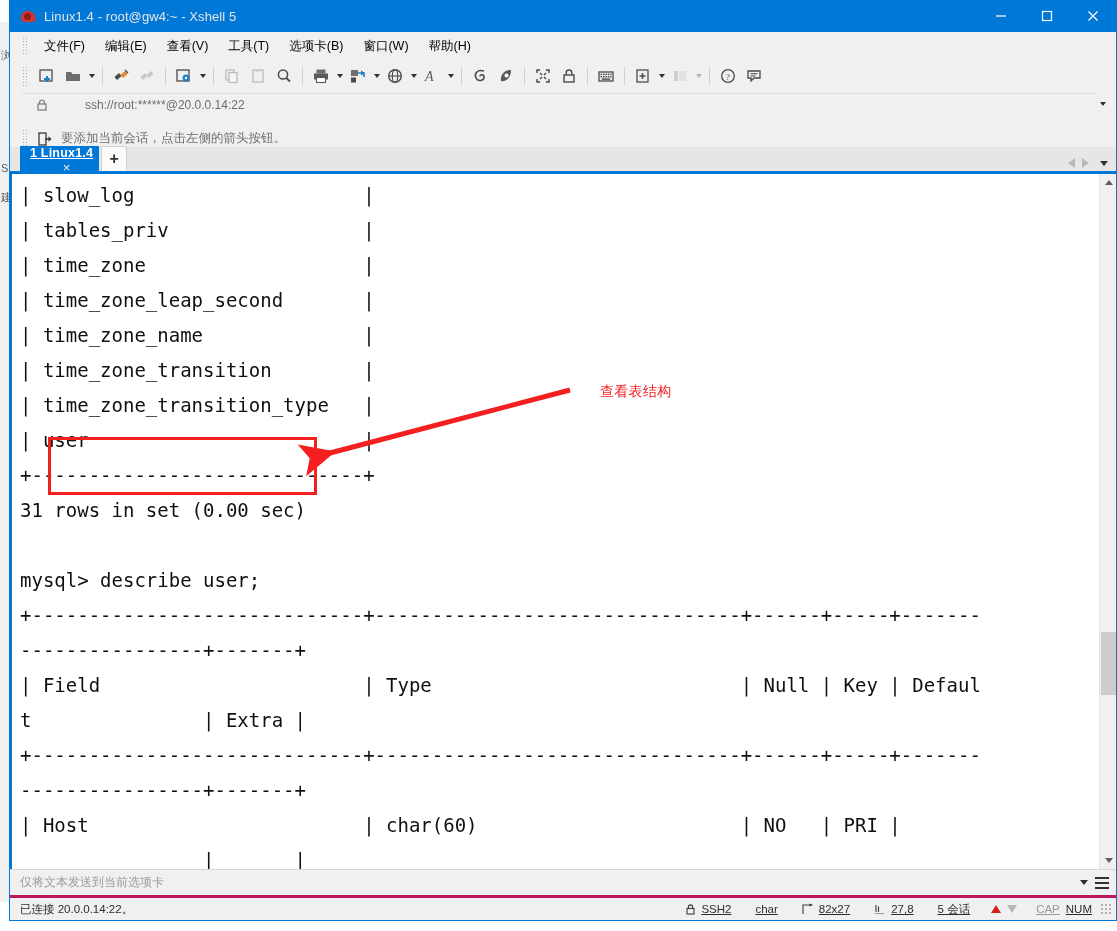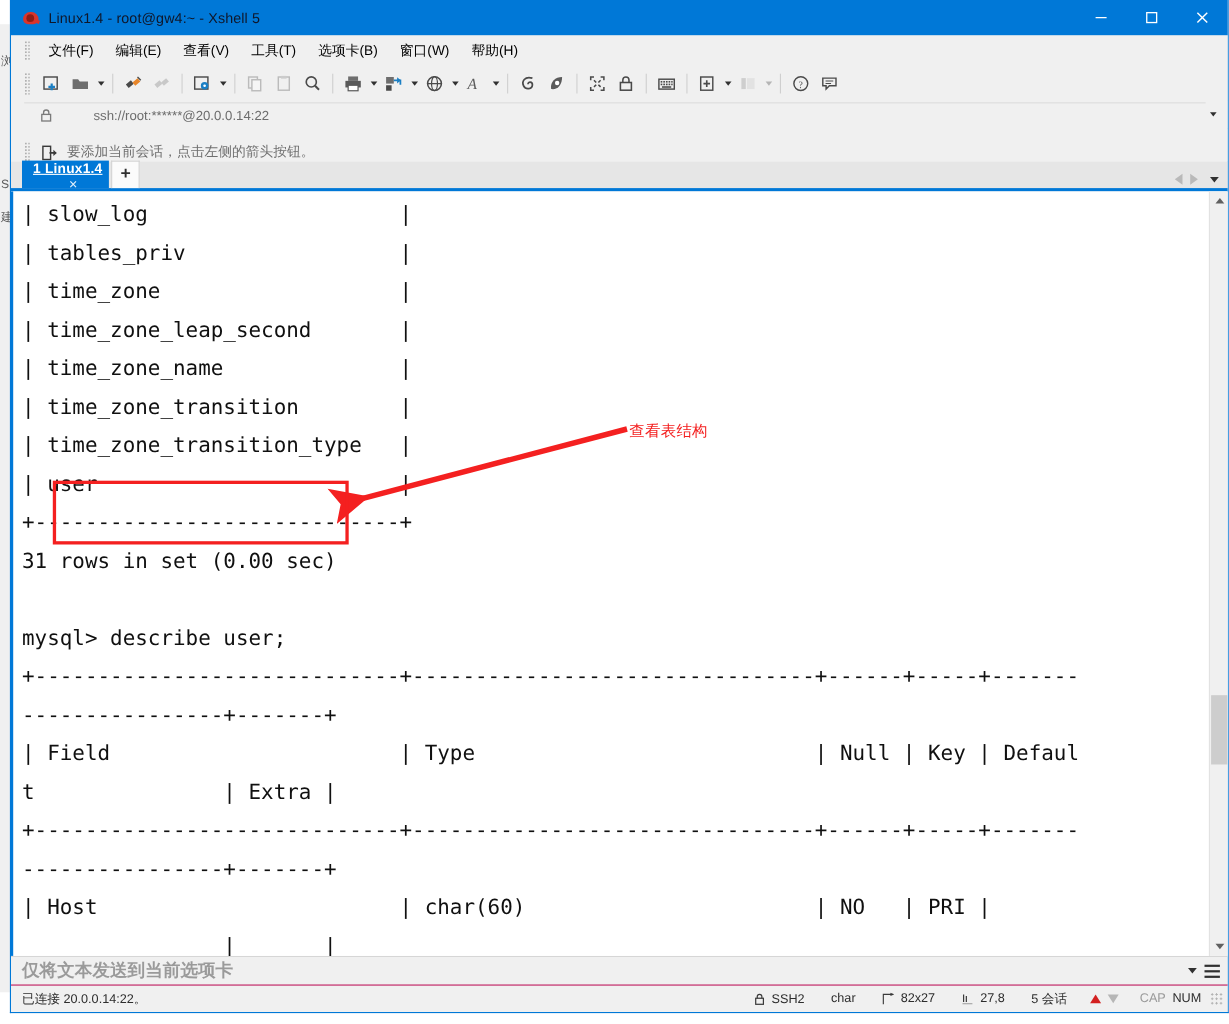--- a/index.html
+++ b/index.html
@@ -66,21 +66,21 @@
     position: absolute; left: 4px; top: 5px;
     width: 7px; height: 7px;
     border-radius: 50%;
     background: #8f1c16;
   }
   #app-icon .tail {
     position: absolute; left: 11px; top: 10px; width: 5px; height: 3px;
     background: #d9352c; transform: rotate(20deg);
   }
   #window-title {
-    color: #0f172a; font-size: 13px; letter-spacing: .1px;
+    color: #e5e5e5; font-size: 13px; letter-spacing: .1px;
   }
   #wincontrols { position: absolute; right: 0; top: 0; display: flex; height: 32px; }
   .wc { width: 46px; height: 32px; display: flex; align-items: center; justify-content: center; }
   .wc svg { display: block; }
 
   
   #menubar {
     height: 28px; flex: 0 0 28px;
     background: #f0f0f0;
     display: flex; align-items: center;
@@ -262,51 +262,52 @@
   }
 
   
   #sendbar {
     height: 26px; flex: 0 0 26px;
     background: #f0f0f0;
     display: flex; align-items: center;
     padding: 0 4px 0 10px;
     border-top: 1px solid #d6d6d6;
   }
-  #send-placeholder { flex: 1; font-size: 16px; color: #9a9a9a; font-weight: bold; }
+  #send-placeholder { flex: 1; font-size: 12px; color: #9a9a9a; }
   #send-caret {
     width: 16px; height: 20px; display: flex; align-items: center; justify-content: center;
   }
   #send-caret::after {
     content: ""; width: 0; height: 0;
     border-left: 4px solid transparent; border-right: 4px solid transparent;
     border-top: 5px solid #303030;
   }
   #send-menu {
     width: 20px; height: 20px;
     display: flex; flex-direction: column; justify-content: center; gap: 3px;
     padding: 0 3px;
   }
   #send-menu span { display: block; height: 2px; background: #303030; }
 
   
   #statusbar {
     height: 25px; flex: 0 0 25px;
     background: #f0f0f0;
-    border-top: 1px solid #be185d;
+    border-top: 3px solid #be185d;
     display: flex; align-items: center;
     font-size: 11.5px; color: #2d2d2d;
     padding-left: 10px;
   }
   #status-left { flex: 1; }
   #status-right { display: flex; align-items: center; }
   .st-cell {
-    display: flex; align-items: flex-end;
+    display: flex; align-items: center;
     padding: 0 12px;
     white-space: nowrap;
+    text-decoration: underline;
   }
   .st-dim { color: #9a9a9a; }
   .arrow-up-red {
     width: 0; height: 0; margin: 0 3px;
     border-left: 5px solid transparent; border-right: 5px solid transparent;
     border-bottom: 8px solid #d32020;
     position: relative;
   }
   .arrow-dn-gray {
     width: 0; height: 0; margin: 0 3px;
@@ -323,21 +324,21 @@
   #annotation-layer {
     position: absolute; left: 0; top: 0; width: 1117px; height: 931px;
     pointer-events: none;
   }
   #anno-box {
     position: absolute;
     left: 48px; top: 437px; width: 269px; height: 58px;
     border: 3px solid #f42020;
   }
   #anno-label {
-    position: absolute; left: 572px; top: 383px;
+    position: absolute; left: 600px; top: 383px;
     color: #f42020; font-size: 14px;
     font-family: "Liberation Sans", sans-serif;
     letter-spacing: .3px;
   }
 </style>
 </head>
 <body>
 
 <div id="bg-desktop"></div>
 <div id="bg-sidestrip"></div>

